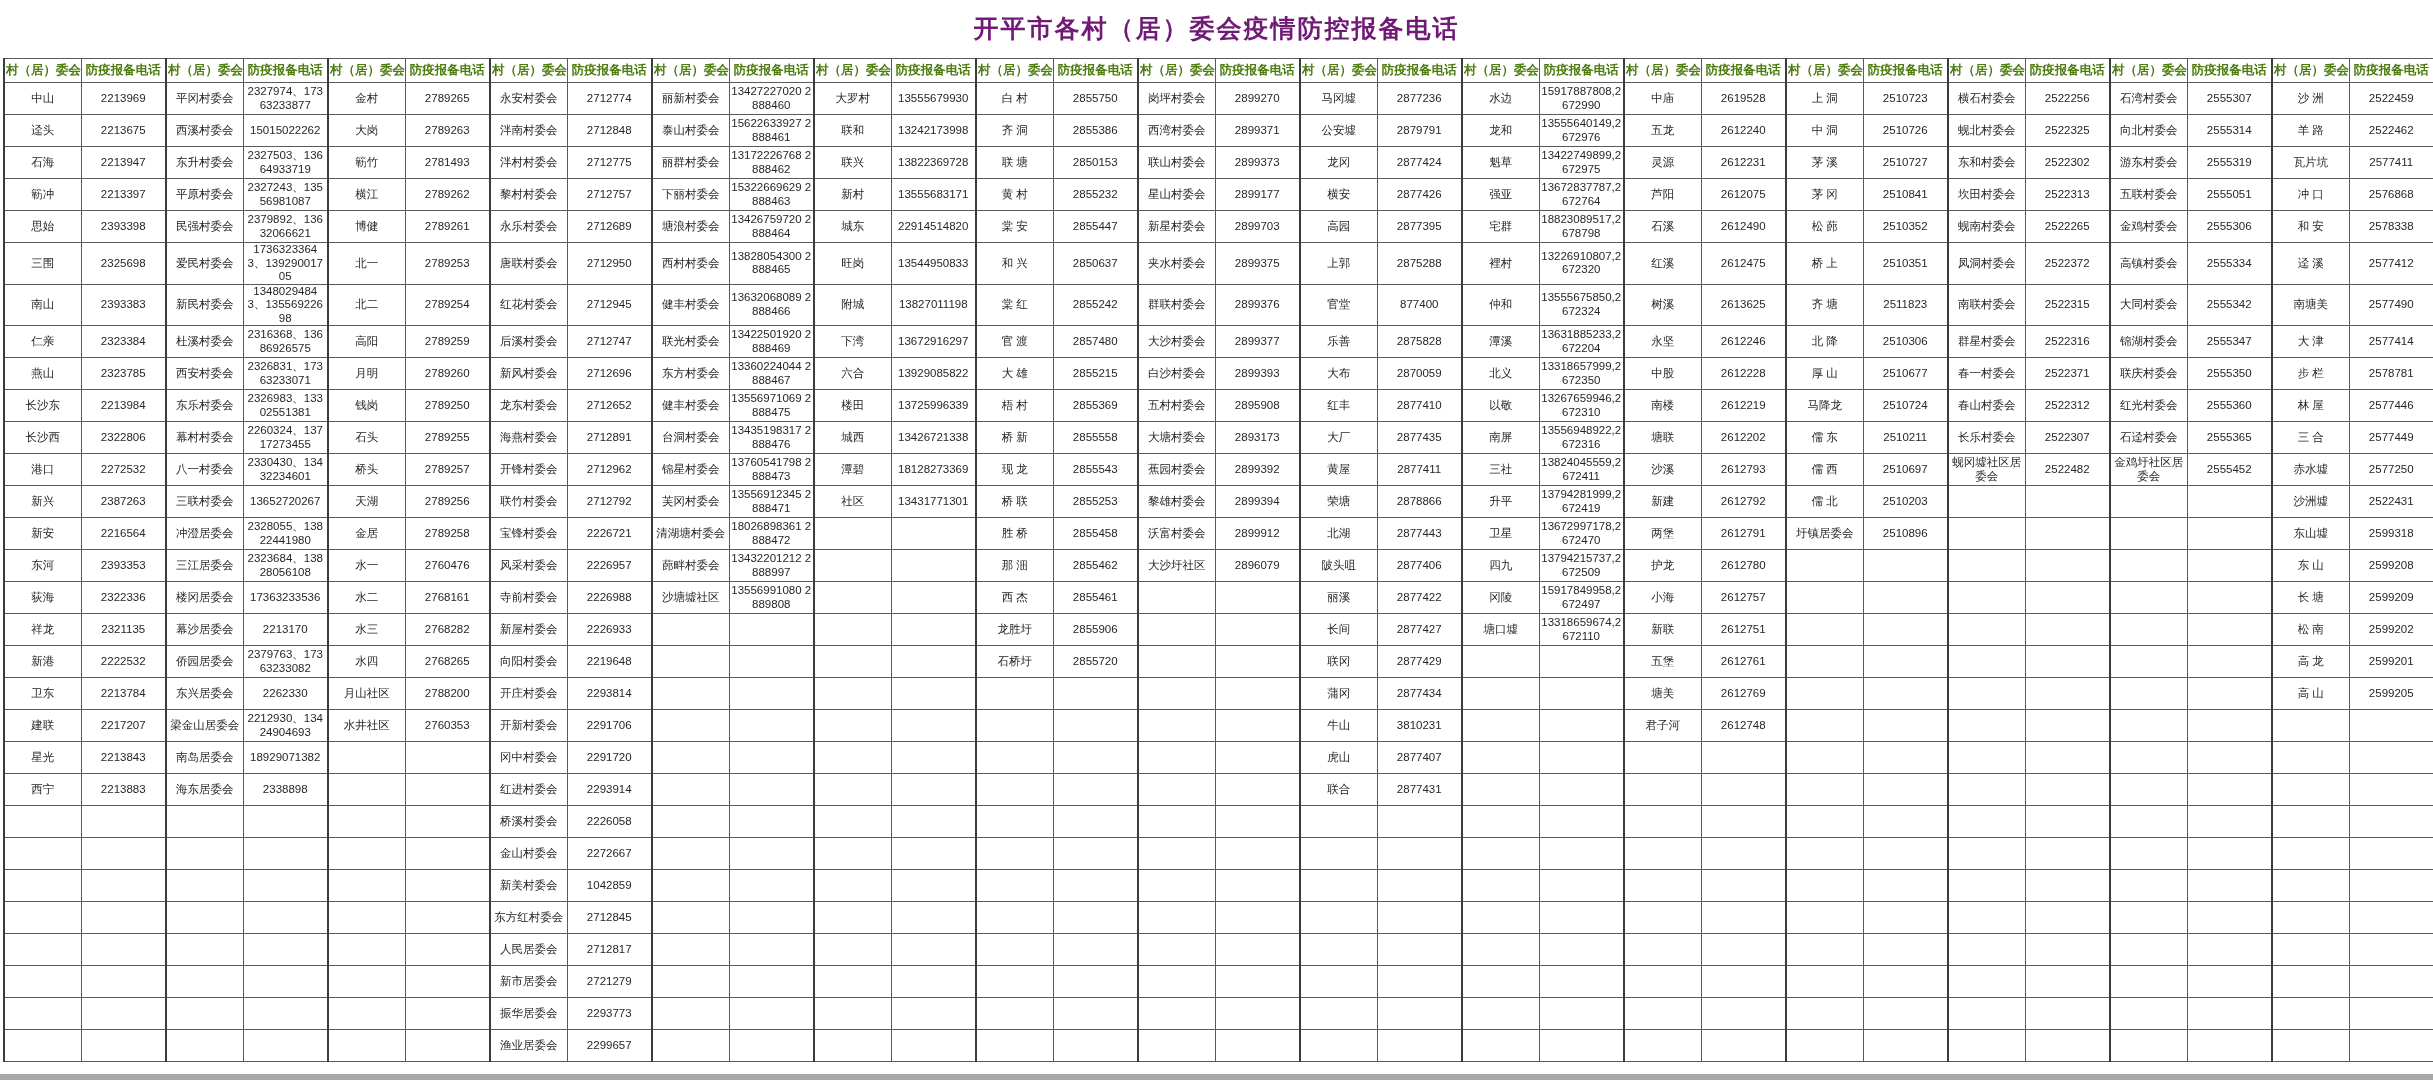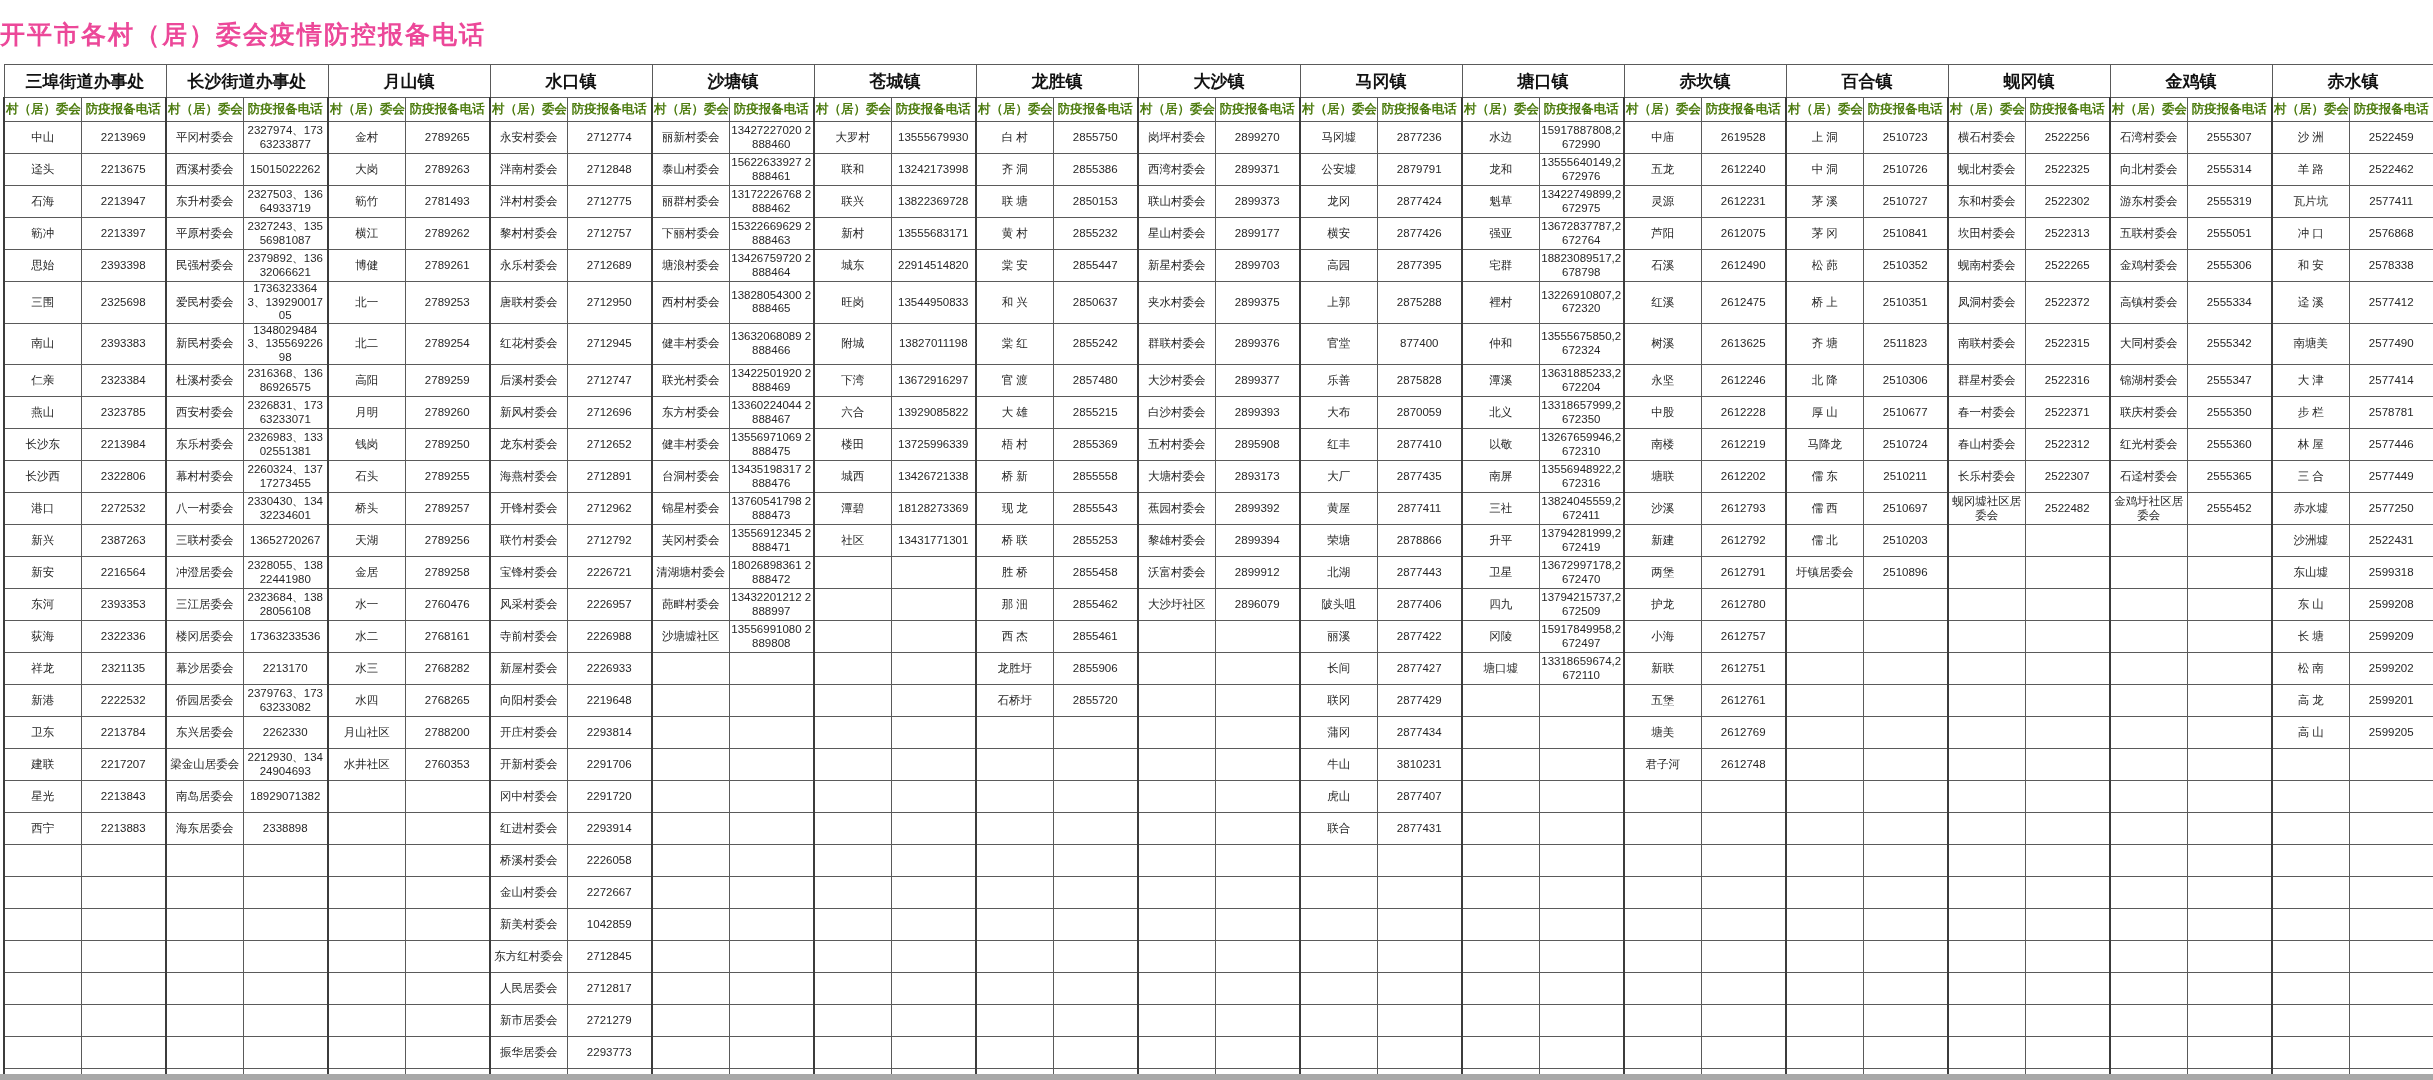--- a/index.html
+++ b/index.html
@@ -2,21 +2,21 @@
 <html><head>
 <meta charset="utf-8">
 <style>
   html,body{margin:0;padding:0;background:#ffffff;}
   body{
     width:2433px;height:1080px;position:relative;overflow:hidden;
     font-family:"Liberation Sans","DejaVu Sans",sans-serif;color:#000;
   }
   .title{
     height:58px;box-sizing:border-box;padding-top:12px;
-    font-size:25px;font-weight:bold;letter-spacing:2px;color:#ec4899;margin-top:6px;
+    text-align:center;font-size:25px;font-weight:bold;letter-spacing:2px;color:#701a75;
   }
   table.report{
     border-collapse:collapse;table-layout:fixed;
     margin-left:3px;width:2427px;
   }
   table.report th,table.report td{
     border:1px solid #5a5a5a;
     overflow:hidden;padding:0 1px;text-align:center;vertical-align:middle;
     box-sizing:border-box;
   }
@@ -71,37 +71,20 @@
       <col class="cp">
       <col class="cn">
       <col class="cp">
       <col class="cn">
       <col class="cp">
       <col class="cn">
       <col class="cp">
     </colgroup>
   <thead>
       <tr>
-        <th class="town" colspan="2">三埠街道办事处</th>
-        <th class="town" colspan="2">长沙街道办事处</th>
-        <th class="town" colspan="2">月山镇</th>
-        <th class="town" colspan="2">水口镇</th>
-        <th class="town" colspan="2">沙塘镇</th>
-        <th class="town" colspan="2">苍城镇</th>
-        <th class="town" colspan="2">龙胜镇</th>
-        <th class="town" colspan="2">大沙镇</th>
-        <th class="town" colspan="2">马冈镇</th>
-        <th class="town" colspan="2">塘口镇</th>
-        <th class="town" colspan="2">赤坎镇</th>
-        <th class="town" colspan="2">百合镇</th>
-        <th class="town" colspan="2">蚬冈镇</th>
-        <th class="town" colspan="2">金鸡镇</th>
-        <th class="town" colspan="2">赤水镇</th>
-      </tr>
-      <tr>
         <th class="sub grp-left">村（居）委会</th>
         <th class="sub grp-right">防疫报备电话</th>
         <th class="sub grp-left">村（居）委会</th>
         <th class="sub grp-right">防疫报备电话</th>
         <th class="sub grp-left">村（居）委会</th>
         <th class="sub grp-right">防疫报备电话</th>
         <th class="sub grp-left">村（居）委会</th>
         <th class="sub grp-right">防疫报备电话</th>
         <th class="sub grp-left">村（居）委会</th>
         <th class="sub grp-right">防疫报备电话</th>

